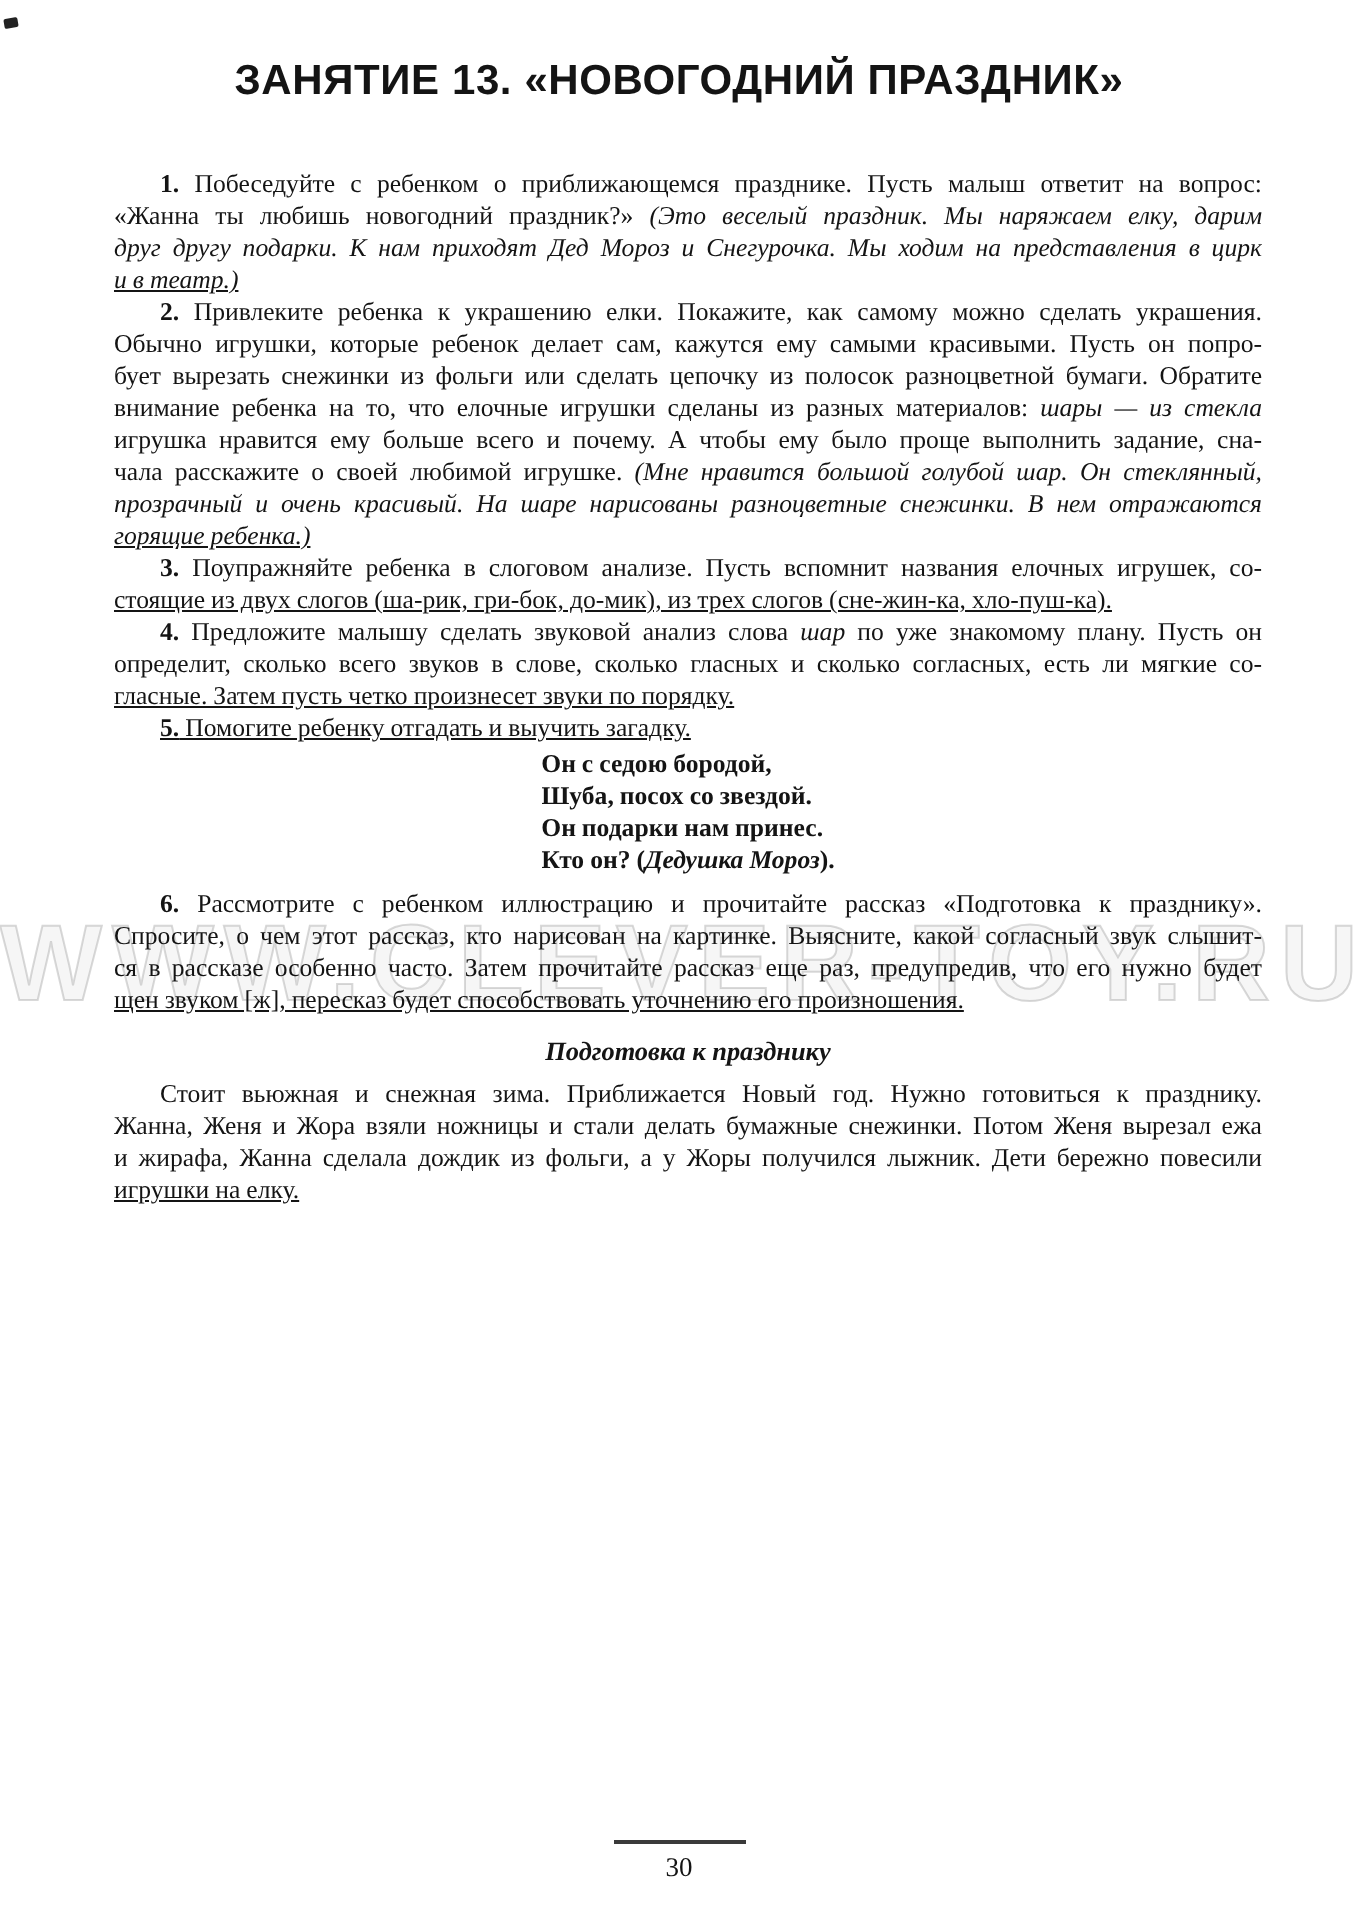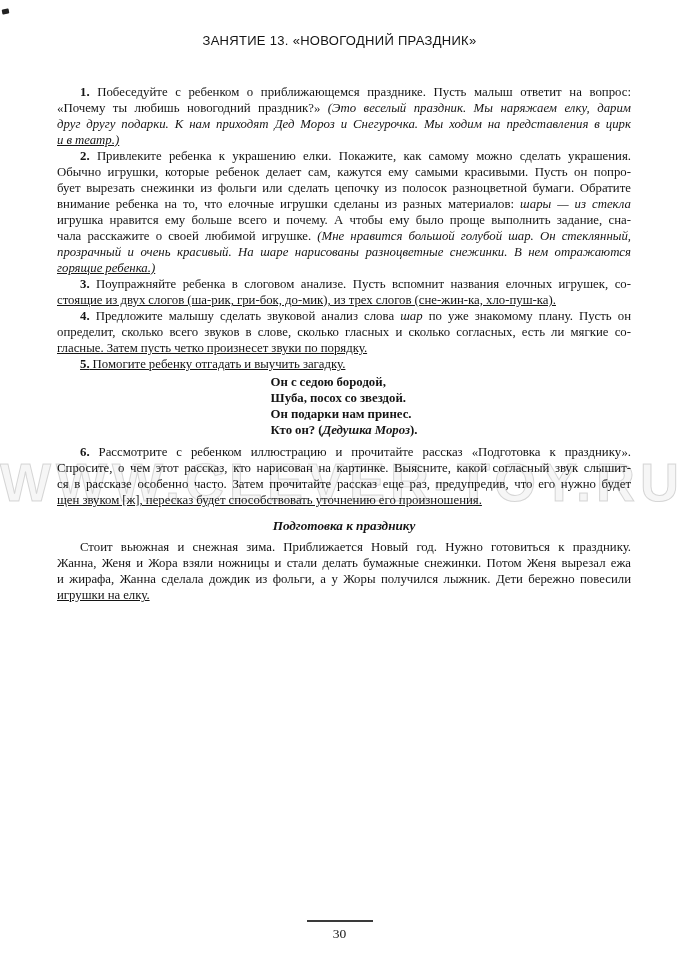--- a/index.html
+++ b/index.html
@@ -8,21 +8,21 @@
     width:679px;height:960px;
     background:#ffffff;
     overflow:hidden;
     font-family:"Liberation Serif","DejaVu Serif",serif;
     color:#141414;
   }
   .title{
     position:absolute;top:31px;left:0;width:100%;
     text-align:center;
     font-family:"Liberation Sans","DejaVu Sans",sans-serif;
-    font-weight:normal;font-size:13px;line-height:20px;
+    font-weight:bold;font-size:21px;line-height:20px;
     letter-spacing:0.3px;
   }
   .textcol{
     position:absolute;left:57px;top:84px;width:574px;
     font-size:12.8px;
   }
   .line{
     line-height:16px;height:16px;overflow:hidden;
     text-align:justify;text-align-last:justify;
     word-spacing:-0.2px;
@@ -72,21 +72,21 @@
 <div class="page">
   <div class="speck"></div>
 
   <div class="watermark">WWW.CLEVER-TOY.RU</div>
 
   <h1 class="title" style="margin:0;">ЗАНЯТИЕ 13. «НОВОГОДНИЙ ПРАЗДНИК»</h1>
 
   <div class="textcol">
     <div>
         <div class="line indent"><span class="b">1.</span><span> Побеседуйте с ребенком о приближающемся празднике. Пусть малыш ответит на вопрос:</span></div>
-        <div class="line"><span>«Почему ты любишь новогодний праздник?» </span><span class="i">(Это веселый праздник. Мы наряжаем елку, дарим</span></div>
+        <div class="line"><span>«Жанна ты любишь новогодний праздник?» </span><span class="i">(Это веселый праздник. Мы наряжаем елку, дарим</span></div>
         <div class="line"><span class="i">друг другу подарки. К нам приходят Дед Мороз и Снегурочка. Мы ходим на представления в цирк</span></div>
         <div class="line last"><span class="i">и в театр.)</span></div>
       </div>
     <div>
         <div class="line indent"><span class="b">2.</span><span> Привлеките ребенка к украшению елки. Покажите, как самому можно сделать украшения.</span></div>
         <div class="line"><span>Обычно игрушки, которые ребенок делает сам, кажутся ему самыми красивыми. Пусть он попро-</span></div>
         <div class="line"><span>бует вырезать снежинки из фольги или сделать цепочку из полосок разноцветной бумаги. Обратите</span></div>
         <div class="line"><span>внимание ребенка на то, что елочные игрушки сделаны из разных материалов: </span><span class="i">шары — из стекла</span></div>
         <div class="line"><span>игрушка нравится ему больше всего и почему. А чтобы ему было проще выполнить задание, сна-</span></div>
         <div class="line"><span>чала расскажите о своей любимой игрушке. </span><span class="i">(Мне нравится большой голубой шар. Он стеклянный,</span></div>

